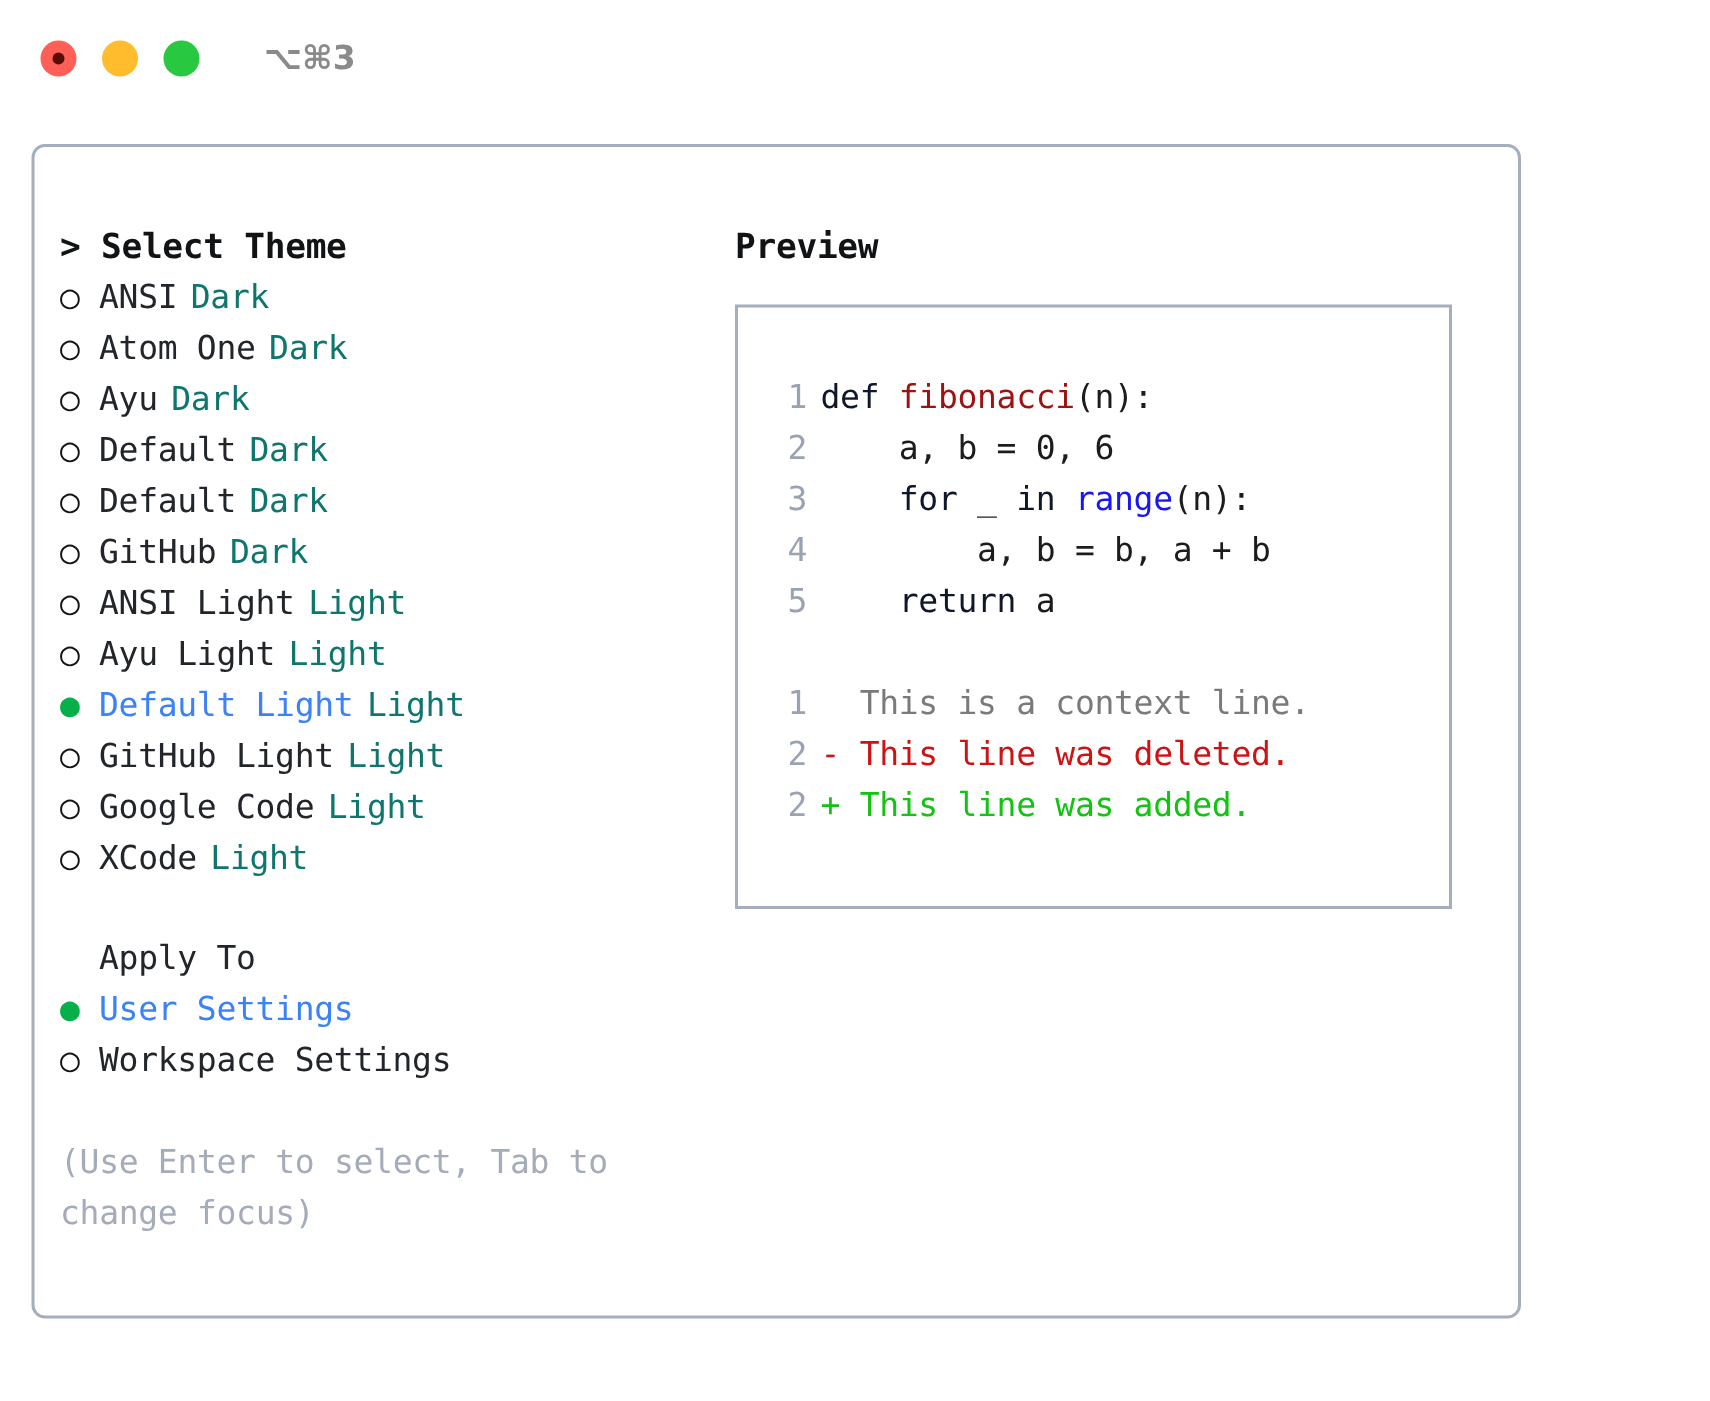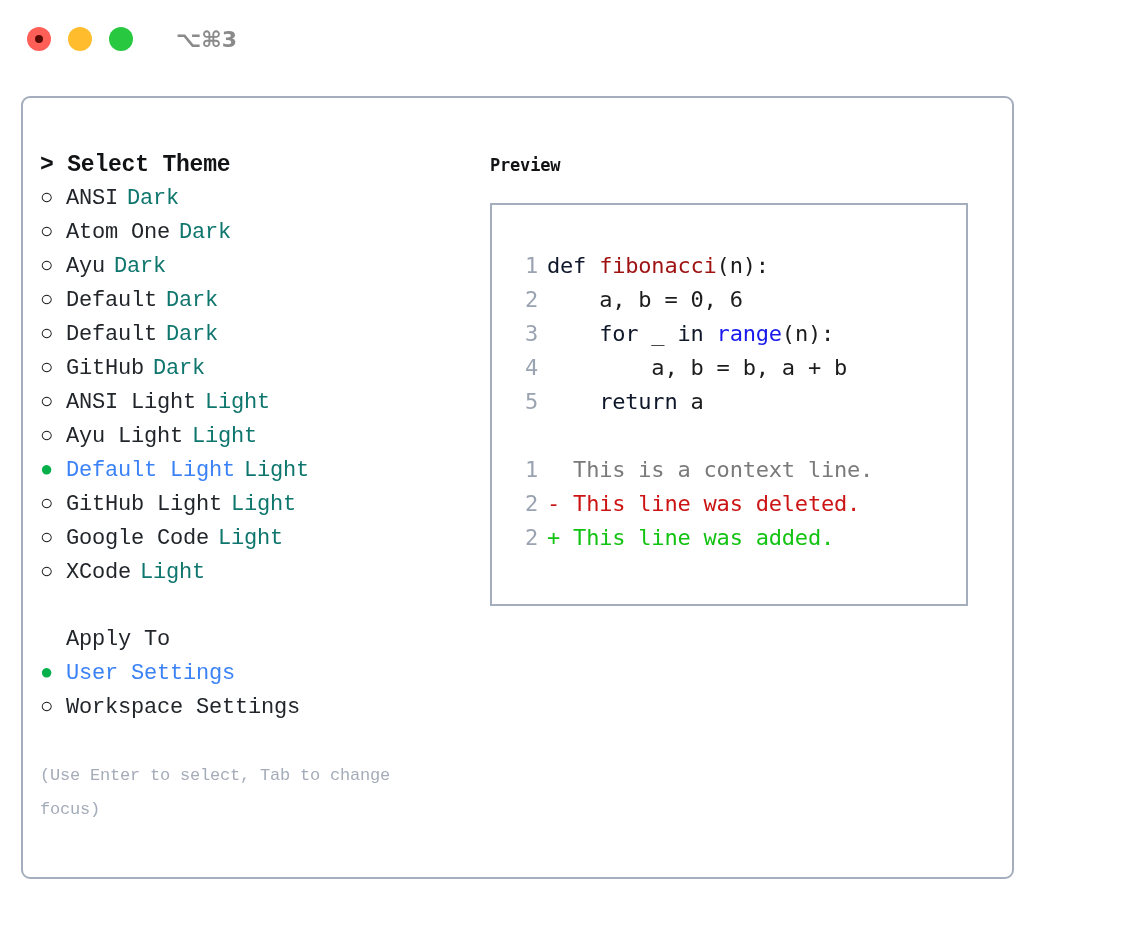--- a/index.html
+++ b/index.html
@@ -84,21 +84,20 @@
     height: 100%;
     display: flex;
   }
 
   
   #left-col {
     width: 460px;
     padding: 50px 0 0 17px;
     box-sizing: border-box;
     flex: 0 0 auto;
-    font-family: Liberation Mono, monospace;
   }
 
   .list-head {
     font-size: 23px;
     font-weight: bold;
     color: #111315;
     white-space: pre;
     line-height: 34px;
     letter-spacing: -0.2px;
   }
@@ -121,35 +120,35 @@
   .marker.sel { color: #05b04a; }
   .marker.blank { color: transparent; }
   .opt-name { color: #22262b; }
   .opt-row.selected .opt-name { color: #3b82f6; }
   .opt-kind { color: #0f766e; margin-left: 9px; }
 
   .section-gap { height: 33px; }
 
   .hint {
     margin-top: 34px;
-    font-size: 17px;
+    font-size: 22px;
     color: #a4acb9;
     line-height: 34px;
     width: 400px;
     letter-spacing: -0.2px;
   }
 
   
   #right-col {
     flex: 1 1 auto;
     padding: 50px 0 0 7px;
     box-sizing: border-box;
   }
   .preview-head {
-    font-size: 17px;
+    font-size: 23px;
     font-weight: bold;
     color: #111315;
     letter-spacing: -0.2px;
     line-height: 34px;
   }
   #preview-box {
     margin-top: 21px;
     width: 478px;
     height: 403px;
     border: 2px solid #a5aebc;

